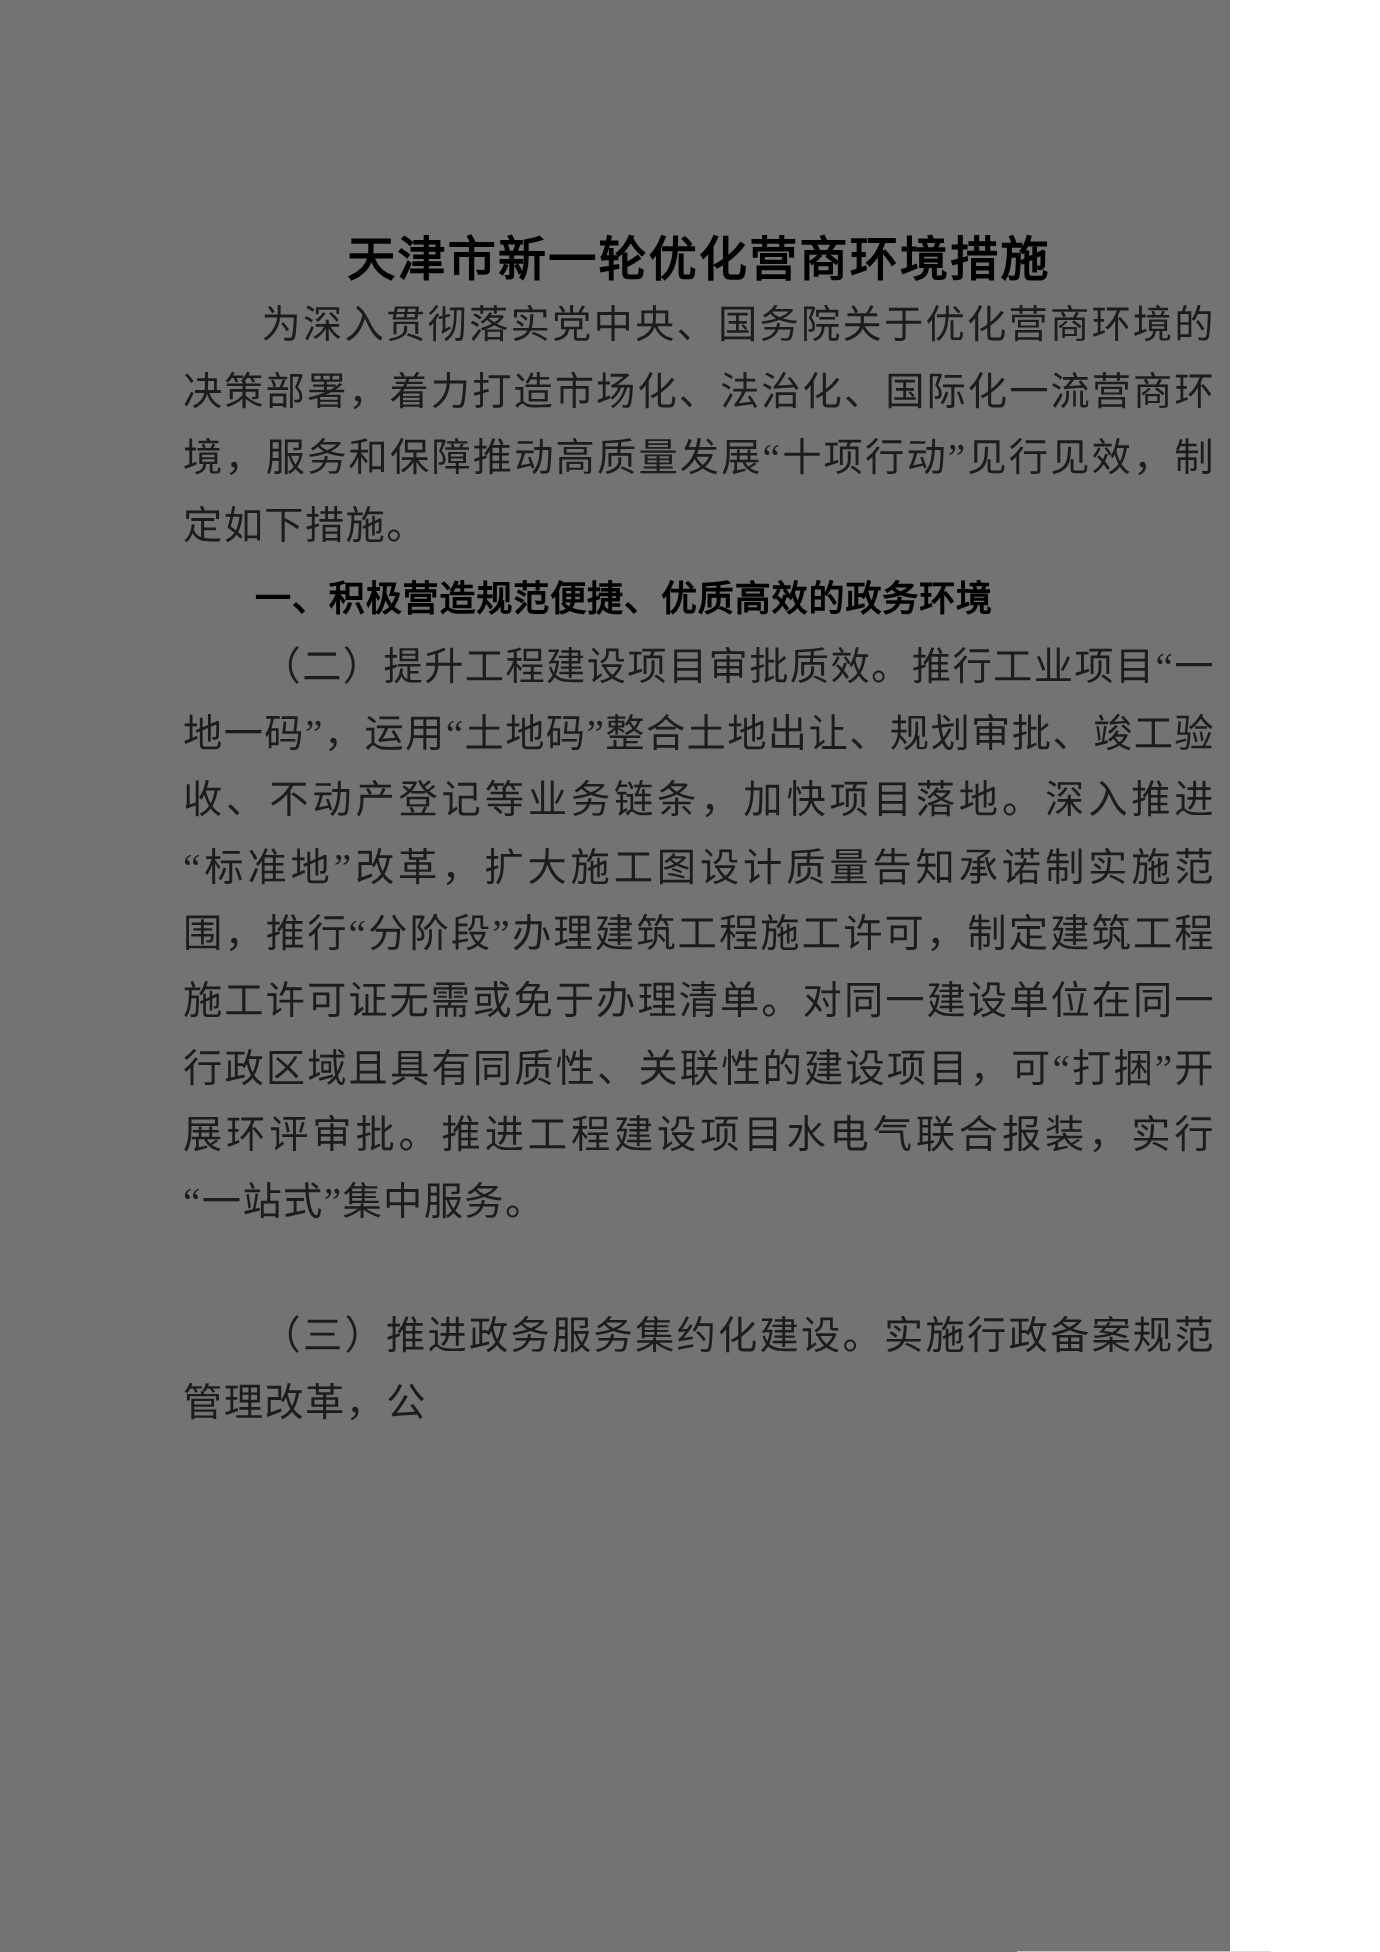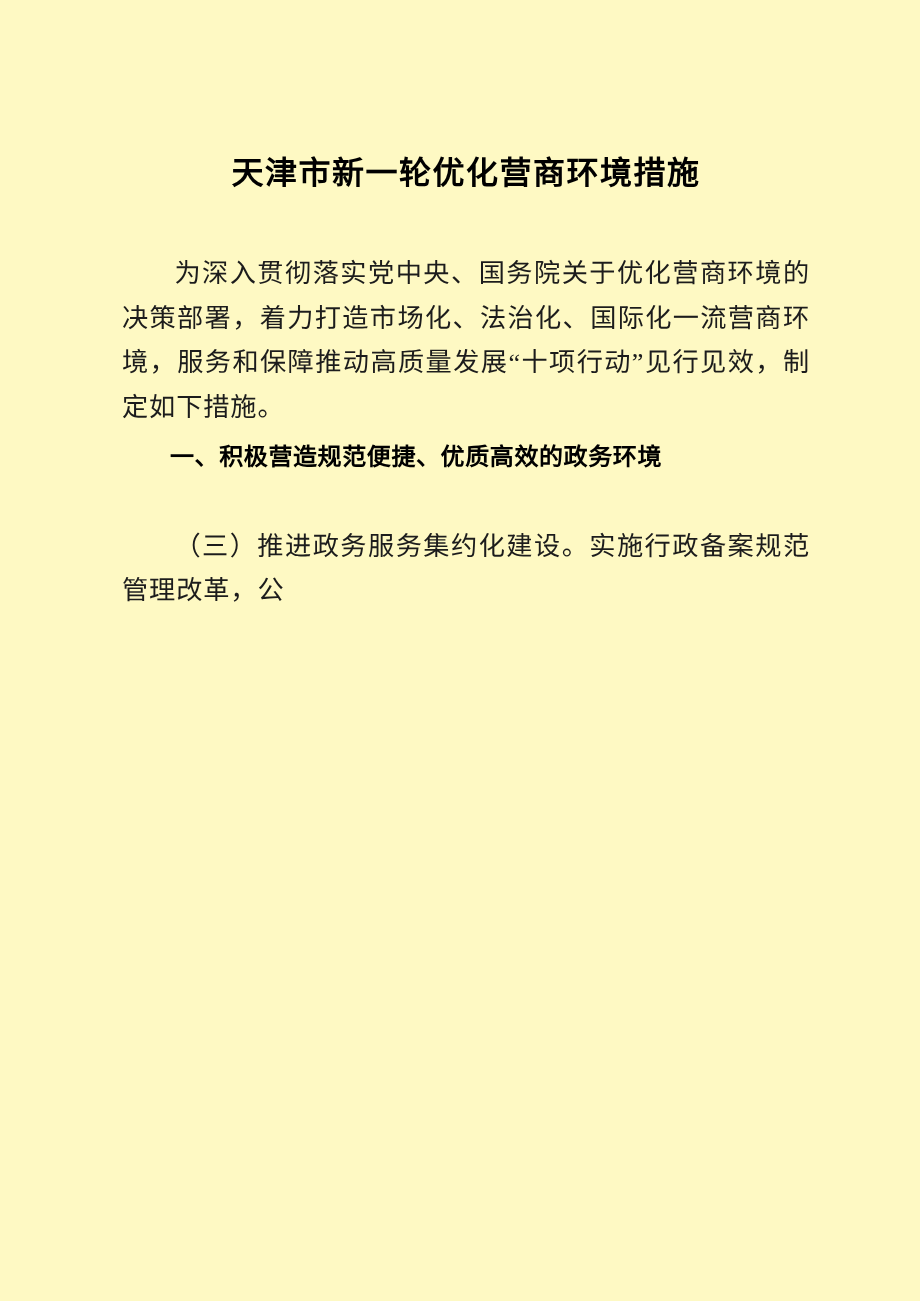--- a/index.html
+++ b/index.html
@@ -4,23 +4,23 @@
 <title>天津市新一轮优化营商环境措施</title>
 <style>
   html, body {
     margin: 0;
     padding: 0;
     background: #ffffff;
   }
 
   .page {
     position: relative;
-    width: 920px;
+    width: 820px;
     height: 1301px;
-    background: #fef9c3;
+    background: #737373;
     overflow: hidden;
     box-sizing: border-box;
     font-family: "Liberation Serif", "DejaVu Serif", serif;
     color: #1a1a1a;
     -webkit-font-smoothing: antialiased;
   }
 
   
   .content {
     position: absolute;
@@ -50,21 +50,20 @@
     letter-spacing: 0.9px;
     text-align: justify;
     text-justify: inter-character;
     text-indent: 2em;
     margin: 0;
     color: #1c1c1c;
     font-family: "Liberation Serif", "DejaVu Serif", serif;
   }
 
   .para.first-body {
-    margin-top: 57px;
   }
 
   
   .para.gap-before {
     margin-top: 44.6px;
   }
 
   
   .section-heading {
     font-family: "Liberation Sans", "DejaVu Sans", sans-serif;
@@ -85,17 +84,18 @@
 <div class="page">
   <div class="content">
 
     <h1 class="doc-title">天津市新一轮优化营商环境措施</h1>
 
     <p class="para first-body">为深入贯彻落实党中央、国务院关于优化营商环境的决策部署，着力打造市场化、法治化、国际化一流营商环境，服务和保障推动高质量发展“十项行动”见行见效，制定如下措施。</p>
 
     <h2 class="section-heading">一、积极营造规范便捷、优质高效的政务环境</h2>
 
 
+    <p class="para">（二）提升工程建设项目审批质效。推行工业项目“一地一码”，运用“土地码”整合土地出让、规划审批、竣工验收、不动产登记等业务链条，加快项目落地。深入推进“标准地”改革，扩大施工图设计质量告知承诺制实施范围，推行“分阶段”办理建筑工程施工许可，制定建筑工程施工许可证无需或免于办理清单。对同一建设单位在同一行政区域且具有同质性、关联性的建设项目，可“打捆”开展环评审批。推进工程建设项目水电气联合报装，实行“一站式”集中服务。</p>
 
     <p class="para gap-before">（三）推进政务服务集约化建设。实施行政备案规范管理改革，公</p>
 
   </div>
 </div>
 
 </body></html>

